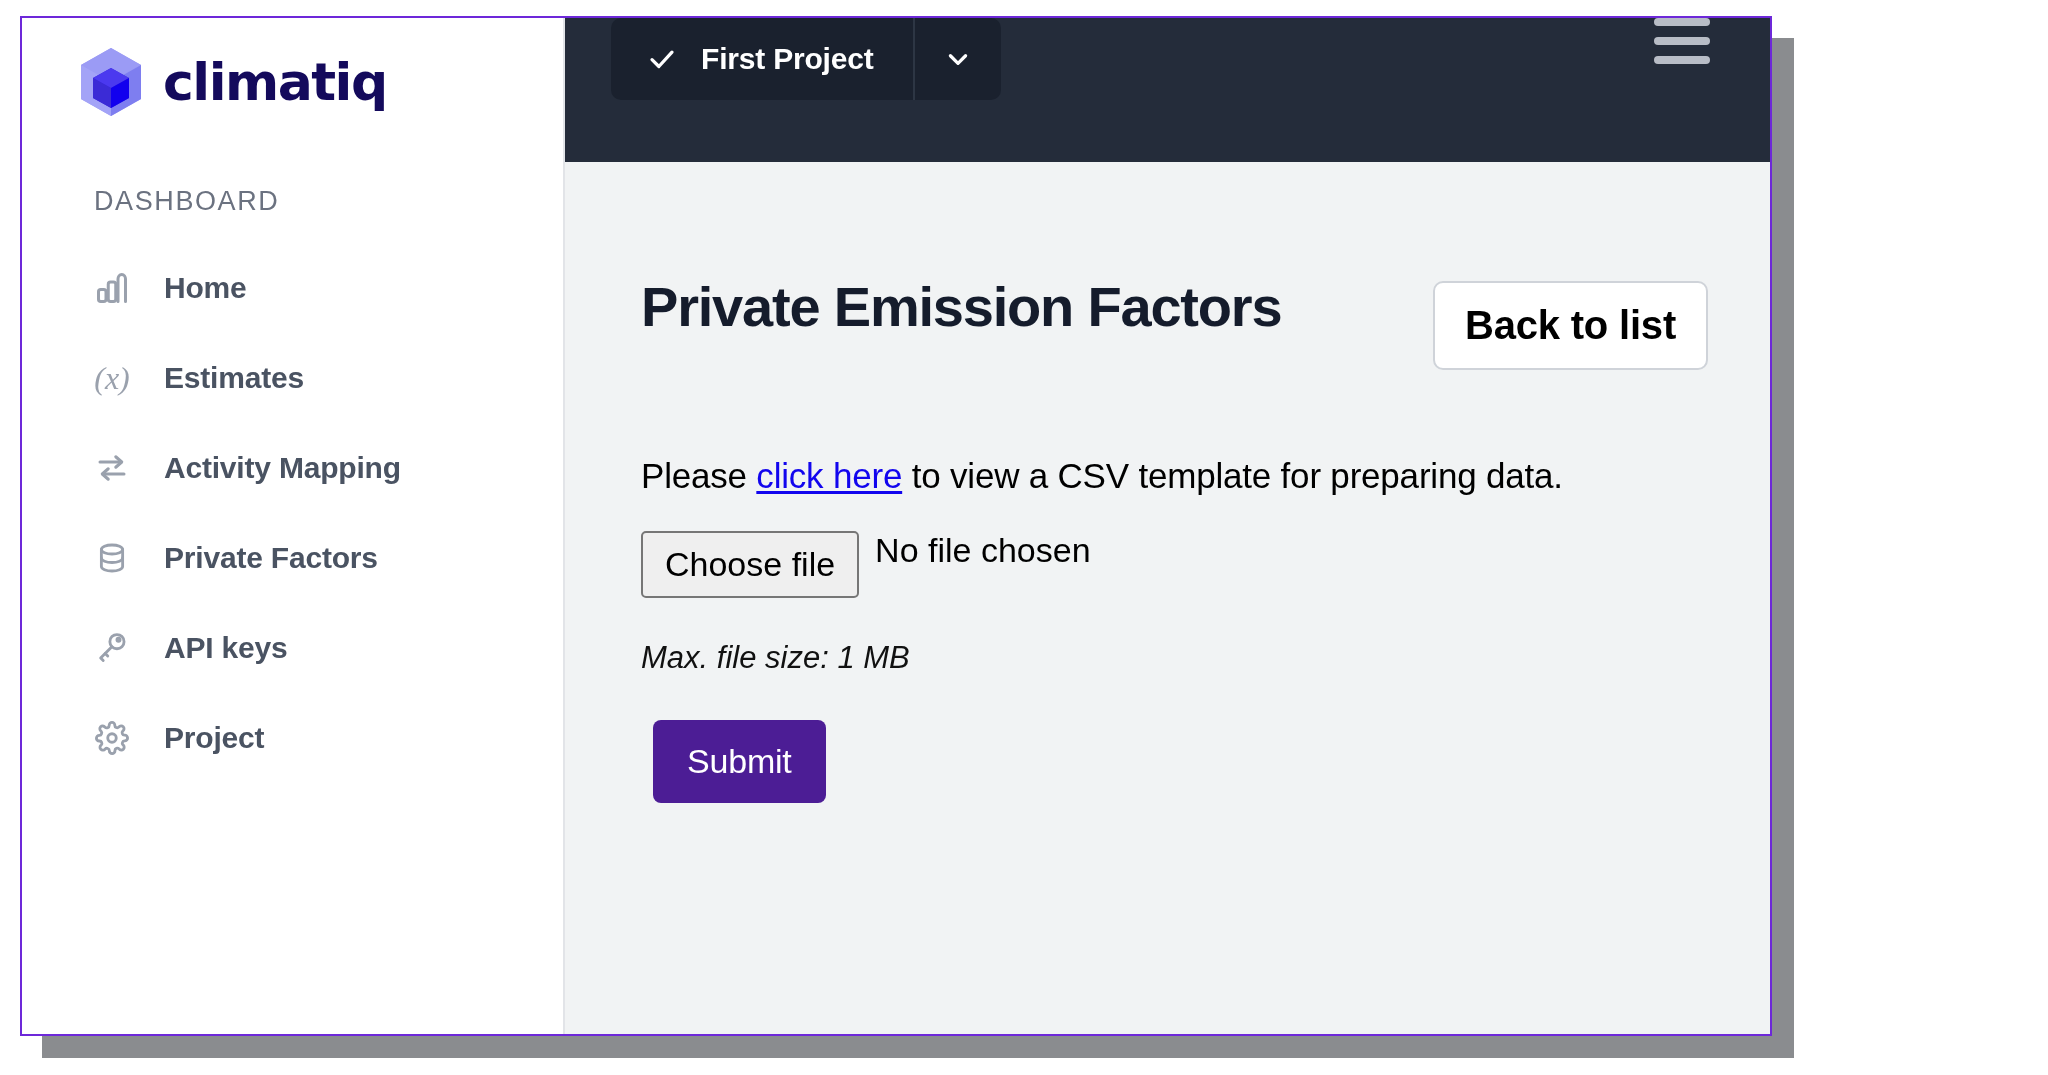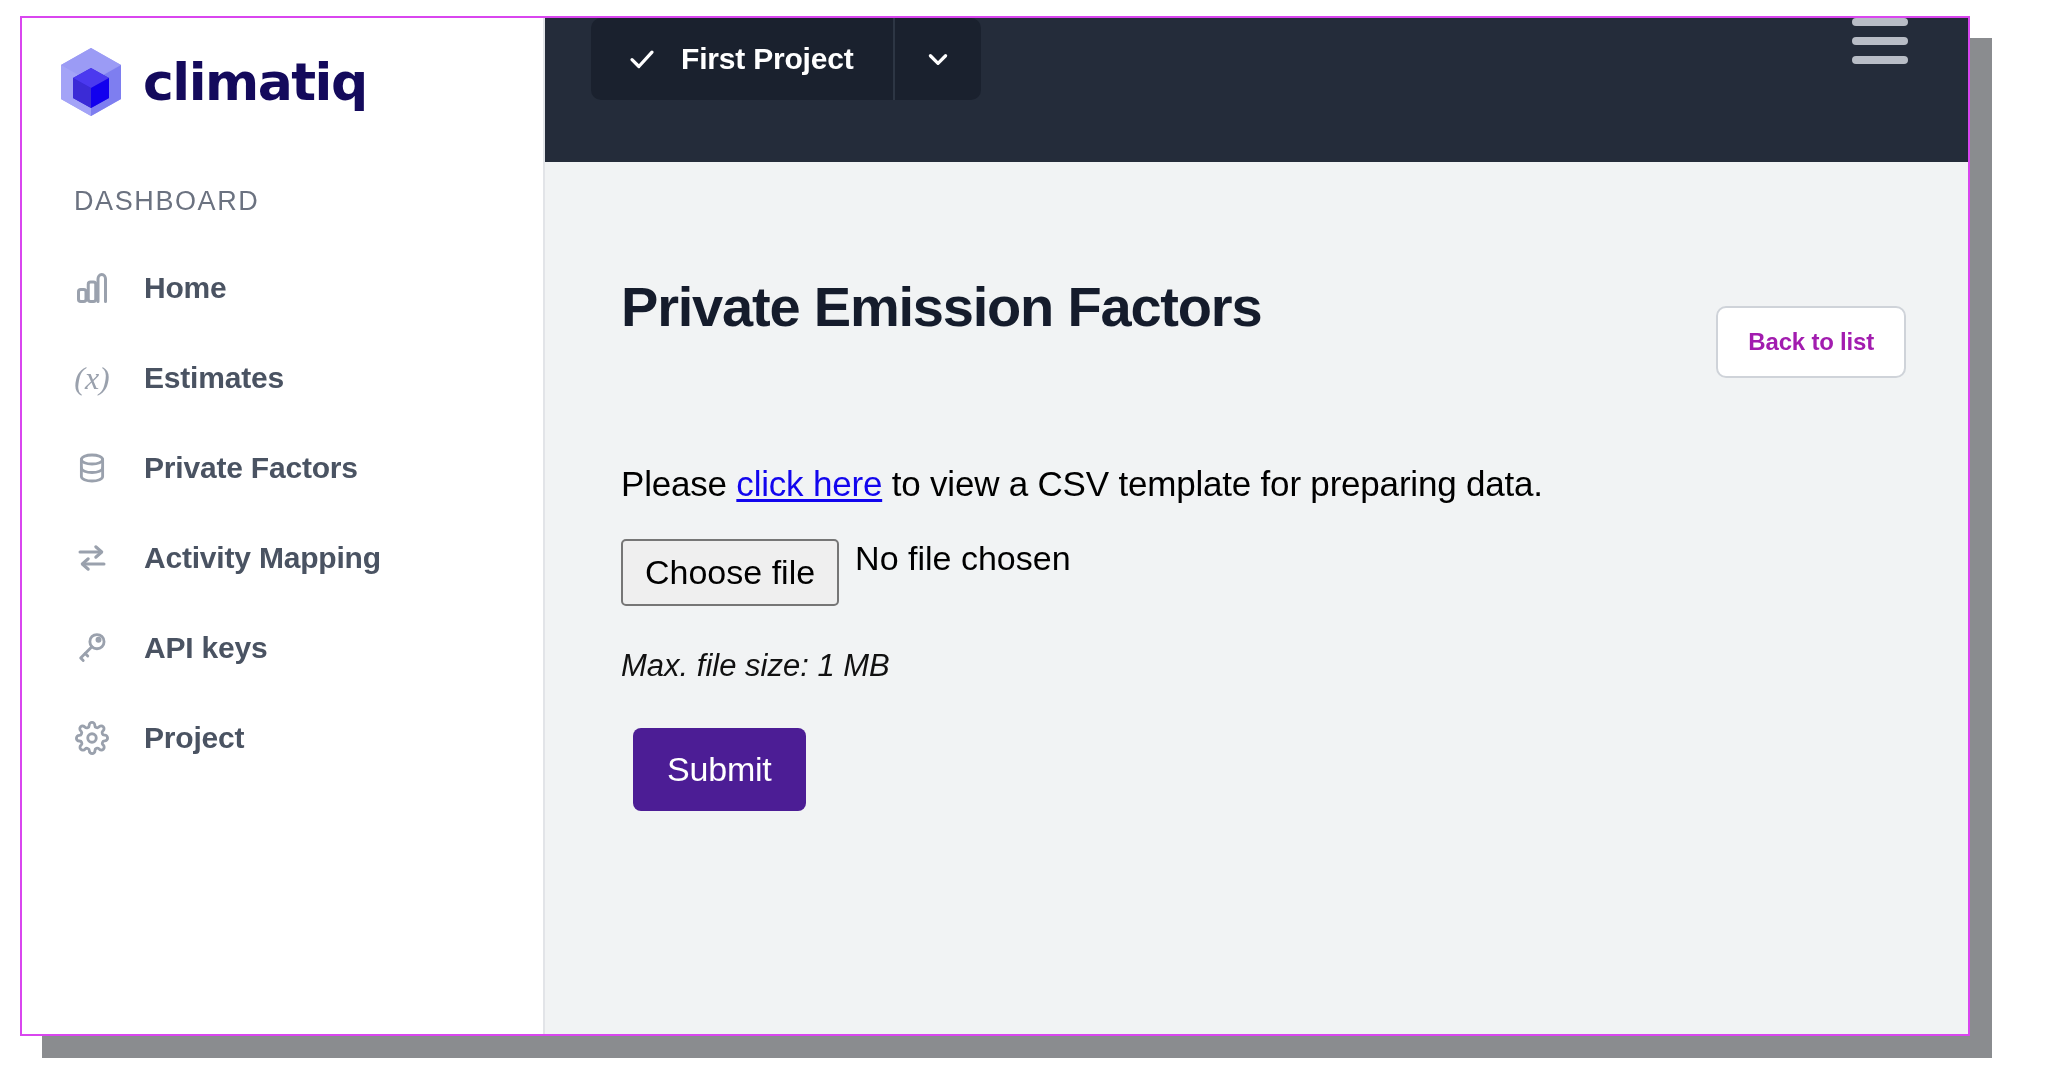--- a/index.html
+++ b/index.html
@@ -18,28 +18,29 @@
     position: absolute;
     left: 0; top: 0;
     width: 2048px;
     height: 1075px;
     background: #ffffff;
   }
   #app-window {
     position: absolute;
     left: 20px;
     top: 16px;
-    width: 1950px;
+    width: 1752px;
     height: 1020px;
     background: #ffffff;
-    border: 2px solid #d946ef;
+    border: 2px solid #6d28d9;
     box-sizing: border-box;
     box-shadow: 22px 22px 0 0 rgba(128,130,134,0.92);
     overflow: hidden;
     display: flex;
+    padding-left: 20px;
   }
 
   
   #sidebar {
     width: 523px;
     flex: 0 0 523px;
     background: #ffffff;
     border-right: 2px solid #e2e4e8;
     box-sizing: border-box;
     position: relative;
@@ -194,28 +195,28 @@
     color: #151c2c;
     letter-spacing: -1.2px;
     line-height: 1.05;
     margin: 0;
   }
   .back-btn {
     background: #ffffff;
     border: 2px solid #cfd3d9;
     border-radius: 10px;
     padding: 20px 30px;
-    font-size: 24px;
+    font-size: 40px;
     font-weight: 700;
-    color: #a21caf;
+    color: #000000;
     letter-spacing: -0.2px;
     cursor: pointer;
     font-family: "Liberation Sans", sans-serif;
     white-space: nowrap;
-    margin-top: 28px;
+    margin-top: 3px;
   }
 
   .intro-line {
     margin-top: 86px;
     font-size: 35px;
     color: #000000;
     font-family: "Liberation Sans", sans-serif;
     letter-spacing: -0.2px;
   }
   .intro-line a {
@@ -309,39 +310,39 @@
           <span class="nav-label">Home</span>
         </div>
 
         <div class="nav-item">
           <span class="nav-icon fx-icon">(x)</span>
           <span class="nav-label">Estimates</span>
         </div>
 
         <div class="nav-item">
           <span class="nav-icon">
-            <svg viewBox="0 0 24 24" width="34" height="34" fill="none" stroke="currentColor" stroke-width="2" stroke-linecap="round" stroke-linejoin="round">
-              <ellipse cx="12" cy="6" rx="7.5" ry="3.2"></ellipse>
-              <path d="M4.5 6v12c0 1.8 3.4 3.2 7.5 3.2s7.5-1.4 7.5-3.2V6"></path>
-              <path d="M4.5 12c0 1.8 3.4 3.2 7.5 3.2s7.5-1.4 7.5-3.2"></path>
-            </svg>
-          </span>
-          <span class="nav-label">Private Factors</span>
-        </div>
-
-        <div class="nav-item">
-          <span class="nav-icon">
             <svg viewBox="0 0 24 24" width="36" height="36" fill="none" stroke="currentColor" stroke-width="2" stroke-linecap="round" stroke-linejoin="round">
               <path d="M4 8h14"></path>
                 <path d="M14.5 4.5 18.5 8 14.5 11.5"></path>
               <path d="M20 16H6"></path>
                 <path d="M9.5 12.5 5.5 16 9.5 19.5"></path>
             </svg>
           </span>
           <span class="nav-label">Activity Mapping</span>
+        </div>
+
+        <div class="nav-item">
+          <span class="nav-icon">
+            <svg viewBox="0 0 24 24" width="34" height="34" fill="none" stroke="currentColor" stroke-width="2" stroke-linecap="round" stroke-linejoin="round">
+              <ellipse cx="12" cy="6" rx="7.5" ry="3.2"></ellipse>
+              <path d="M4.5 6v12c0 1.8 3.4 3.2 7.5 3.2s7.5-1.4 7.5-3.2V6"></path>
+              <path d="M4.5 12c0 1.8 3.4 3.2 7.5 3.2s7.5-1.4 7.5-3.2"></path>
+            </svg>
+          </span>
+          <span class="nav-label">Private Factors</span>
         </div>
 
         <div class="nav-item">
           <span class="nav-icon">
             <svg viewBox="0 0 24 24" width="34" height="34" fill="none" stroke="currentColor" stroke-width="2" stroke-linecap="round" stroke-linejoin="round">
               <circle cx="15.5" cy="7.5" r="5"></circle>
               <circle cx="16.6" cy="6.2" r="1.1"></circle>
               <path d="M11.9 11.1 4 19l1.8 1.8"></path>
               <path d="M7.2 15.8 9 17.6"></path>
             </svg>

